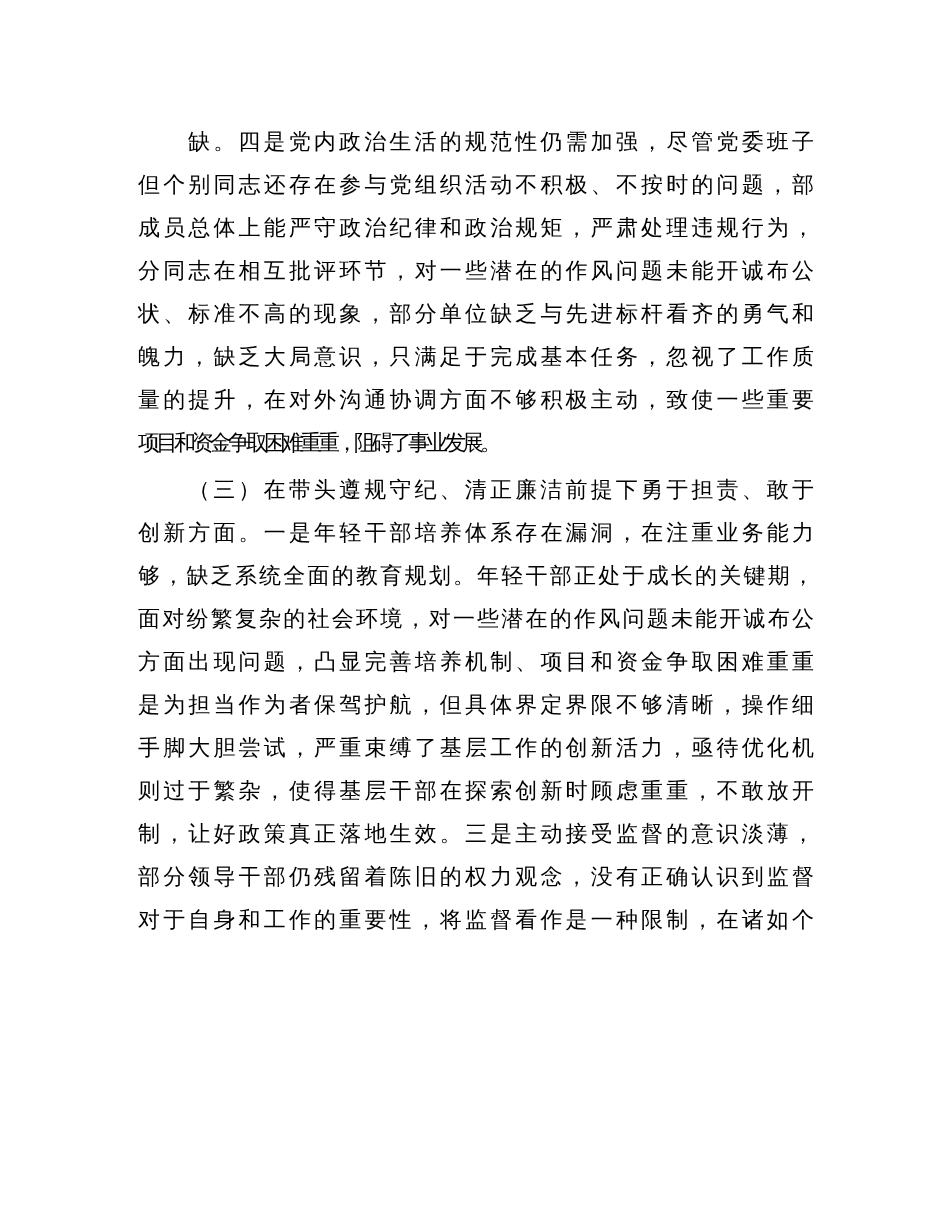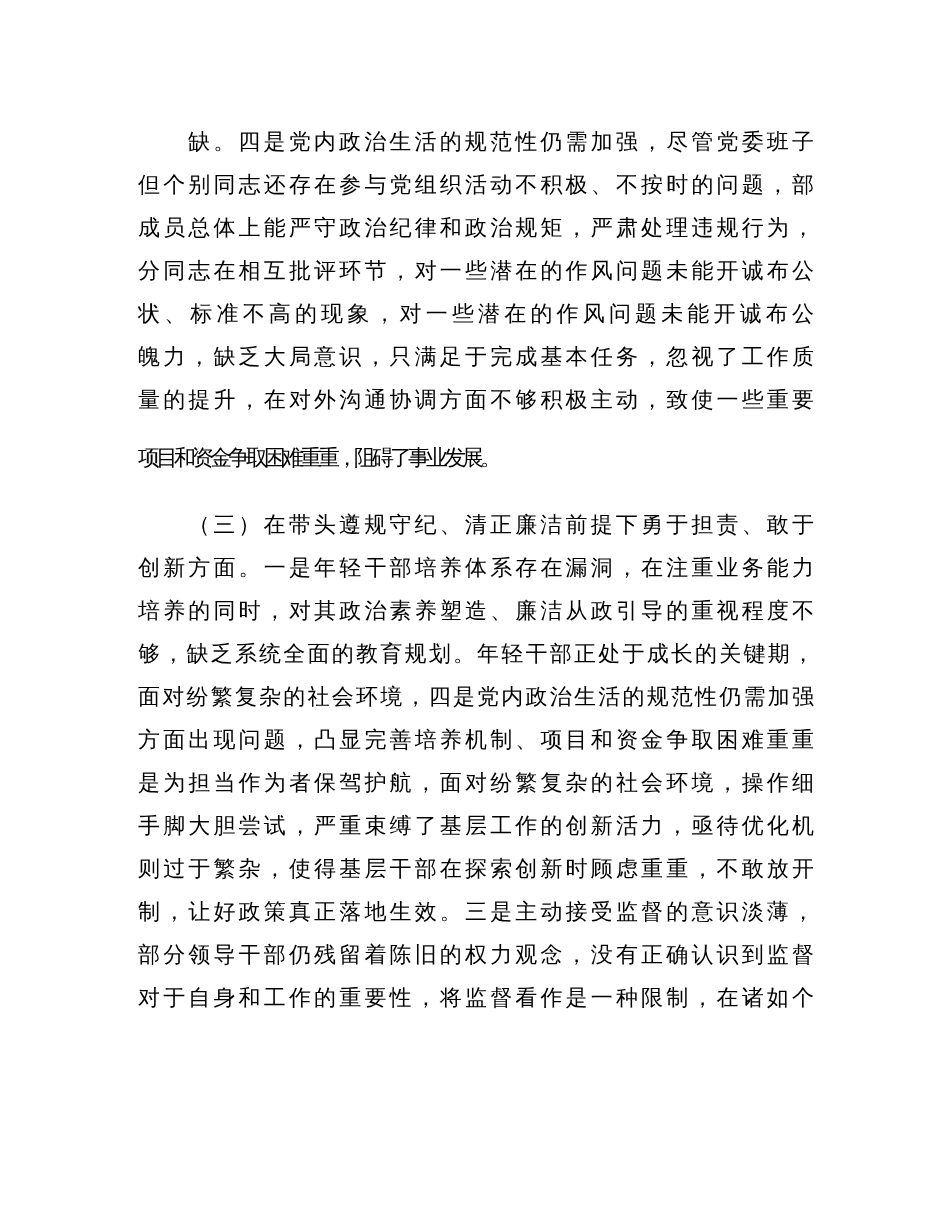--- a/index.html
+++ b/index.html
@@ -24,58 +24,56 @@
       font-size: 22px;
       line-height: 43px;
       letter-spacing: -4px;
       font-weight: 400;
     }
     .para {
       margin: 0;
       padding: 0;
     }
     .para + .para {
-      margin-top: 24px;
+      margin-top: 4px;
     }
     .line {
       text-align: justify;
       text-align-last: justify;
       white-space: normal;
     }
     .line.first {
       text-indent: 50px;
     }
     .line.plain {
       text-align-last: left;
-      margin-top: 15px;
     }
   </style>
 </head>
 <body>
 
 <div class="page">
   <div class="doc-body" id="doc-body">
       <div class="para">
         <div class="line first">缺。四是党内政治生活的规范性仍需加强，尽管党委班子</div>
         <div class="line">但个别同志还存在参与党组织活动不积极、不按时的问题，部</div>
         <div class="line">成员总体上能严守政治纪律和政治规矩，严肃处理违规行为，</div>
         <div class="line">分同志在相互批评环节，对一些潜在的作风问题未能开诚布公</div>
-        <div class="line">状、标准不高的现象，对一些潜在的作风问题未能开诚布公</div>
+        <div class="line">状、标准不高的现象，部分单位缺乏与先进标杆看齐的勇气和</div>
         <div class="line">魄力，缺乏大局意识，只满足于完成基本任务，忽视了工作质</div>
         <div class="line">量的提升，在对外沟通协调方面不够积极主动，致使一些重要</div>
         <div class="line plain">项目和资金争取困难重重，阻碍了事业发展。</div>
       </div>
       <div class="para">
         <div class="line first">（三）在带头遵规守纪、清正廉洁前提下勇于担责、敢于</div>
         <div class="line">创新方面。一是年轻干部培养体系存在漏洞，在注重业务能力</div>
-        <div class="line">培养的同时，对其政治素养塑造、廉洁从政引导的重视程度不</div>
         <div class="line">够，缺乏系统全面的教育规划。年轻干部正处于成长的关键期，</div>
-        <div class="line">面对纷繁复杂的社会环境，四是党内政治生活的规范性仍需加强</div>
+        <div class="line">面对纷繁复杂的社会环境，对一些潜在的作风问题未能开诚布公</div>
         <div class="line">方面出现问题，凸显完善培养机制、项目和资金争取困难重重</div>
-        <div class="line">是为担当作为者保驾护航，面对纷繁复杂的社会环境，操作细</div>
+        <div class="line">是为担当作为者保驾护航，但具体界定界限不够清晰，操作细</div>
         <div class="line">手脚大胆尝试，严重束缚了基层工作的创新活力，亟待优化机</div>
         <div class="line">则过于繁杂，使得基层干部在探索创新时顾虑重重，不敢放开</div>
         <div class="line">制，让好政策真正落地生效。三是主动接受监督的意识淡薄，</div>
         <div class="line">部分领导干部仍残留着陈旧的权力观念，没有正确认识到监督</div>
         <div class="line">对于自身和工作的重要性，将监督看作是一种限制，在诸如个</div>
       </div>
     </div>
 </div>
 
 </body></html>

